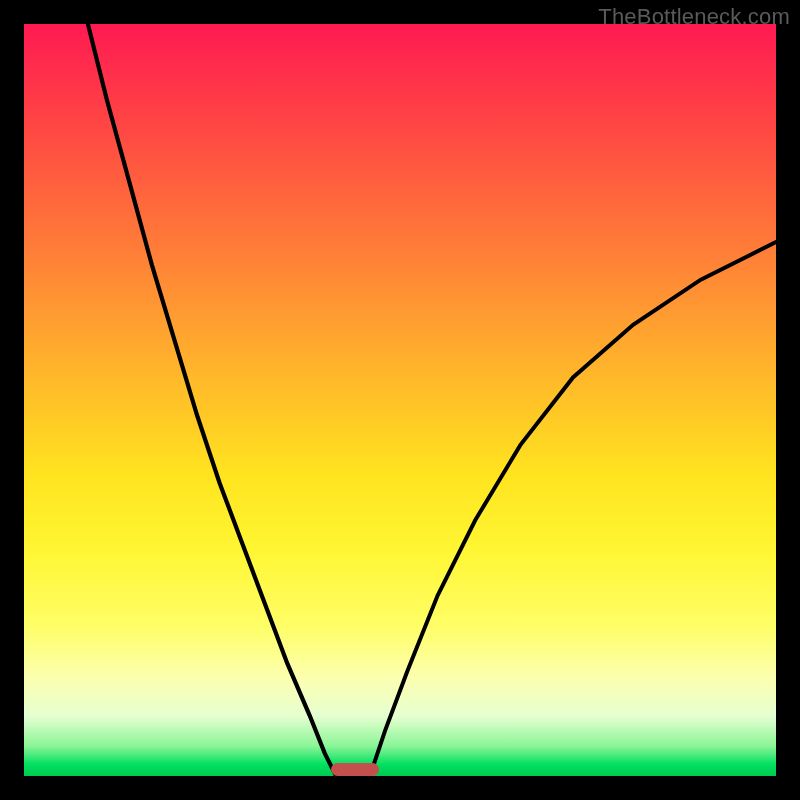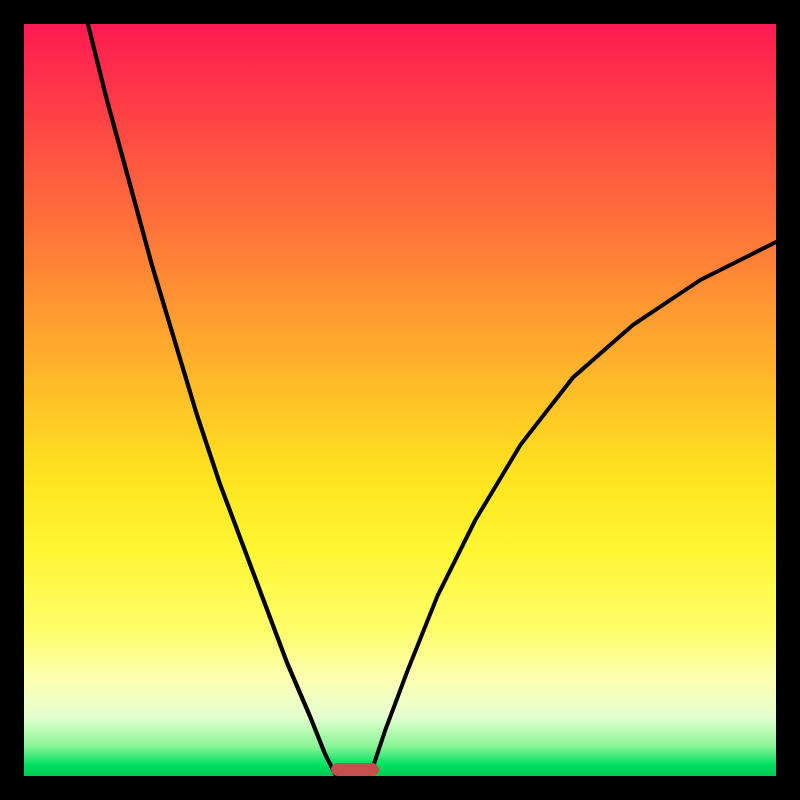--- a/index.html
+++ b/index.html
@@ -61,20 +61,21 @@
     height: 13px;
     background: #c4504e;
     border-radius: 7px;
   }
 </style>
 </head>
 <body>
 
 <div class="frame">
 
+  <div class="watermark">TheBottleneck.com</div>
 
   <div class="plot">
 
     <svg class="curves" viewBox="0 0 752 752" preserveAspectRatio="none">
       <path d="M63.9 0.0 L82.7 75.2 L105.3 157.9 L127.8 240.6 L150.4 315.8 L173.0 391.0 L195.5 458.7 L218.1 518.9 L240.6 579.0 L263.2 639.2 L285.8 691.8 L300.8 729.4 L312.1 752.0" fill="none" stroke="#000" stroke-width="4.2" stroke-linecap="round"></path>
       <path d="M345.9 752.0 L361.0 706.9 L383.5 646.7 L413.6 571.5 L451.2 496.3 L496.3 421.1 L549.0 353.4 L609.1 300.8 L676.8 255.7 L752.0 218.1" fill="none" stroke="#000" stroke-width="4" stroke-linecap="round"></path>
     </svg>
 
     <div class="marker" style="width: 48.128px; left: 306.816px; bottom: 0px;"></div>
 

